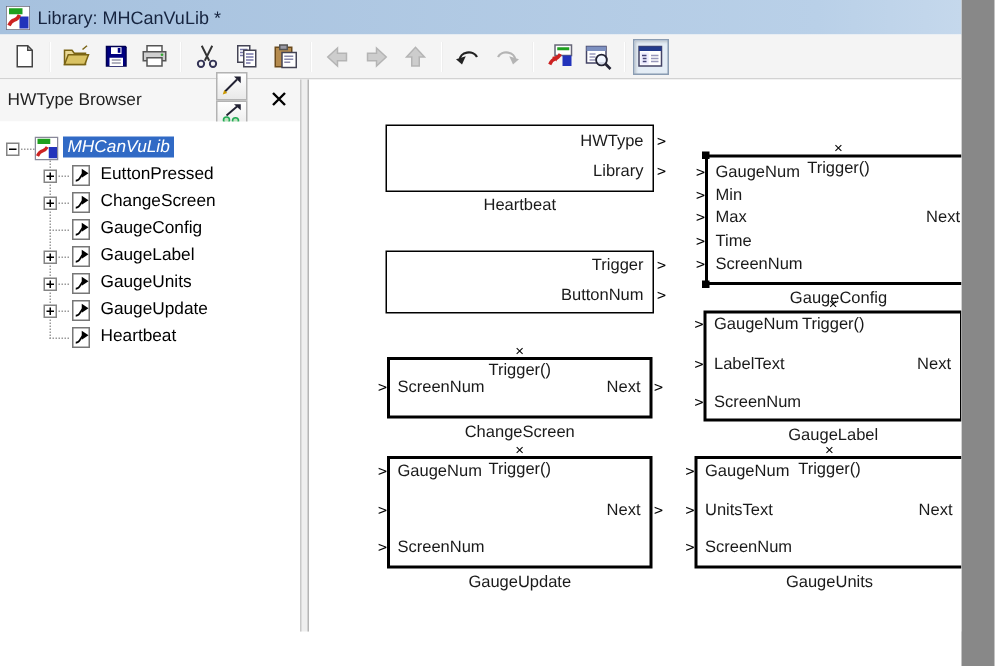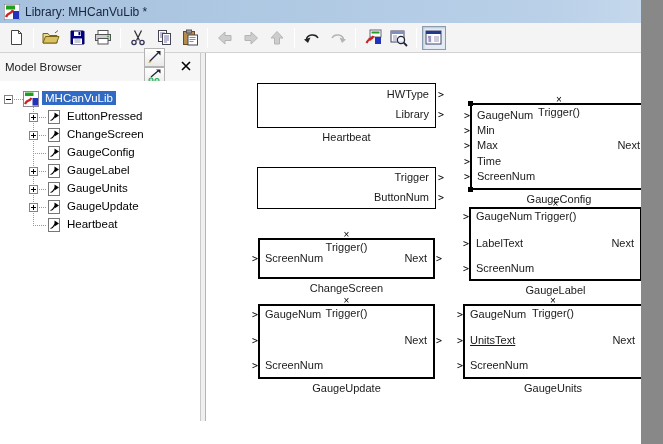--- a/index.html
+++ b/index.html
@@ -38,21 +38,21 @@
     justify-content:center; }
   .ph-spacer { margin-left:auto; }
 
   .tree { flex:1; position:relative; background:#fff; font-size:11.5px; color:#000; overflow:hidden; }
   .t-box { position:absolute; width:9px; height:9px; background:#fff; border:1px solid #848484; }
   .t-box .h { position:absolute; left:1px; right:1px; top:3px; height:1px; background:#000; }
   .t-box .v { position:absolute; top:1px; bottom:1px; left:3px; width:1px; background:#000; }
   .t-vline { position:absolute; width:1px; border-left:1px dotted #9a9a9a; }
   .t-hline { position:absolute; height:1px; border-top:1px dotted #9a9a9a; }
   .t-label { position:absolute; white-space:nowrap; padding:1px 3px; }
-  .t-label.sel { background:#316ac5; color:#fff; }
+  .t-label.sel { background:#316ac5; color:#fff;font-style:italic; }
   .t-icon { position:absolute; }
 
   .splitter { width:6px; background:#efefef; border-left:1px solid #c9c9c9; border-right:1px solid #b5b5b5; }
 
   
   .canvas { flex:1; position:relative; background:#fff; overflow:hidden;
     font-size:11px; color:#1a1a1a; }
   .block { position:absolute; border:1px solid #000; background:#fff; }
   .block.thick { border-width:2px; }
   .blk-label { position:absolute; left:-20px; right:-20px; text-align:center; white-space:nowrap; }
@@ -223,21 +223,21 @@
             <path d="M3 7h3M3.5 9h2.5M3.5 11h2.5" stroke="#447"></path>
             <path d="M9 7h5M9 9h5M9 11h5" stroke="#99b"></path>
           </svg>
         </span>
       </button>
     </div>
 
   <div class="main">
     <div class="panel">
       <div class="panel-header">
-        <span>Model Browser</span>
+        <span>HWType Browser</span>
         <span class="ph-spacer"></span>
         <span id="panel-btns">
             <span class="ph-btn">
               <span><svg width="15" height="15" viewBox="0 0 15 15">
                   <path d="M3 12L11 4" stroke="#223" stroke-width="1.3"></path>
                   <polygon points="9,2 13.5,2 13.5,6.5" fill="#223"></polygon>
                   <path d="M1.5 14l3-1-2-2z" fill="#c90"></path>
                 </svg></span>
             </span>
             <span class="ph-btn">
@@ -410,21 +410,21 @@
           <span class="pin out" style="top: 30px;">&gt;</span>
           <span class="port-lab out" style="top: 28px;">Next</span>
           <div class="blk-label" style="top: 76px;">GaugeUpdate</div>
         </div>
         <div class="block thick" style="left: 257px; top: 251px; width: 180px; height: 75px;">
           <div class="trig-mark">×</div>
           <div class="trig-label">Trigger()</div>
           <span class="pin in" style="top: 4px;">&gt;</span>
           <span class="port-lab in" style="top: 2px;">GaugeNum</span>
           <span class="pin in" style="top: 30px;">&gt;</span>
-          <span class="port-lab in" style="top: 28px; text-decoration: underline;">UnitsText</span>
+          <span class="port-lab in" style="top: 28px;">UnitsText</span>
           <span class="pin in" style="top: 55px;">&gt;</span>
           <span class="port-lab in" style="top: 53px;">ScreenNum</span>
           <span class="pin out" style="top: 30px;">&gt;</span>
           <span class="port-lab out" style="top: 28px;">Next</span>
           <div class="blk-label" style="top: 76px;">GaugeUnits</div>
         </div>
       </div>
   </div>
 </div>
 

